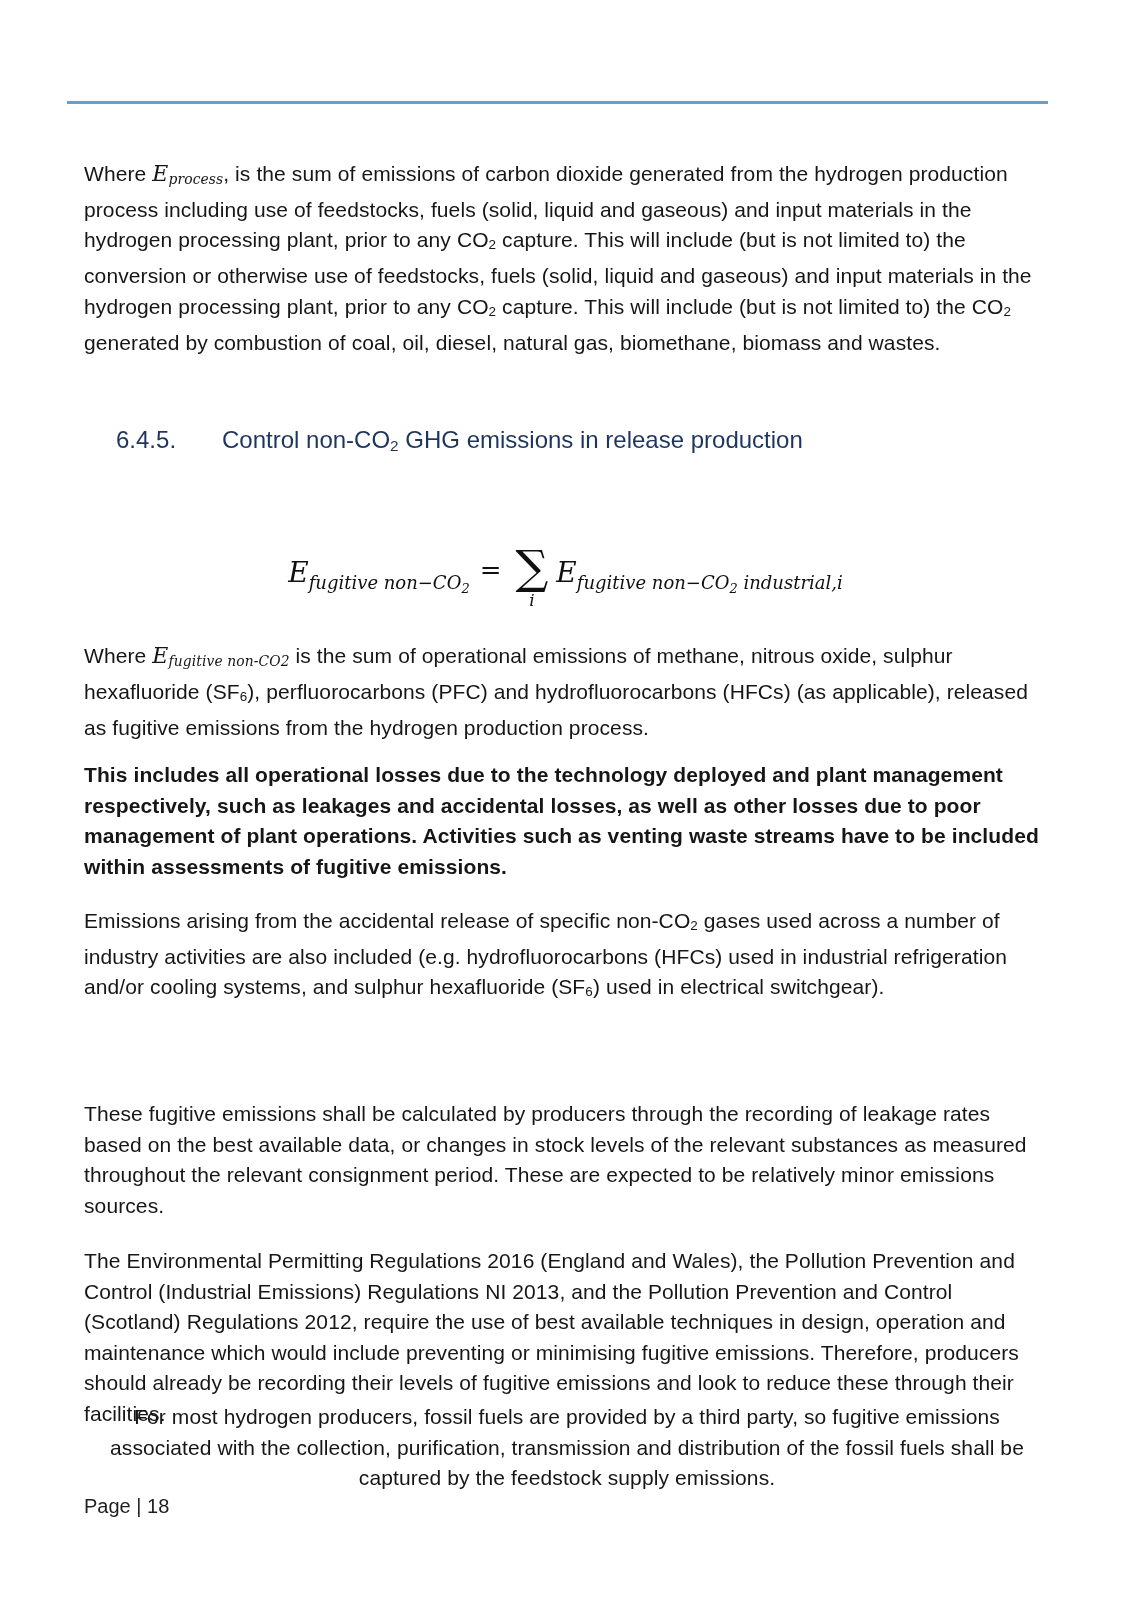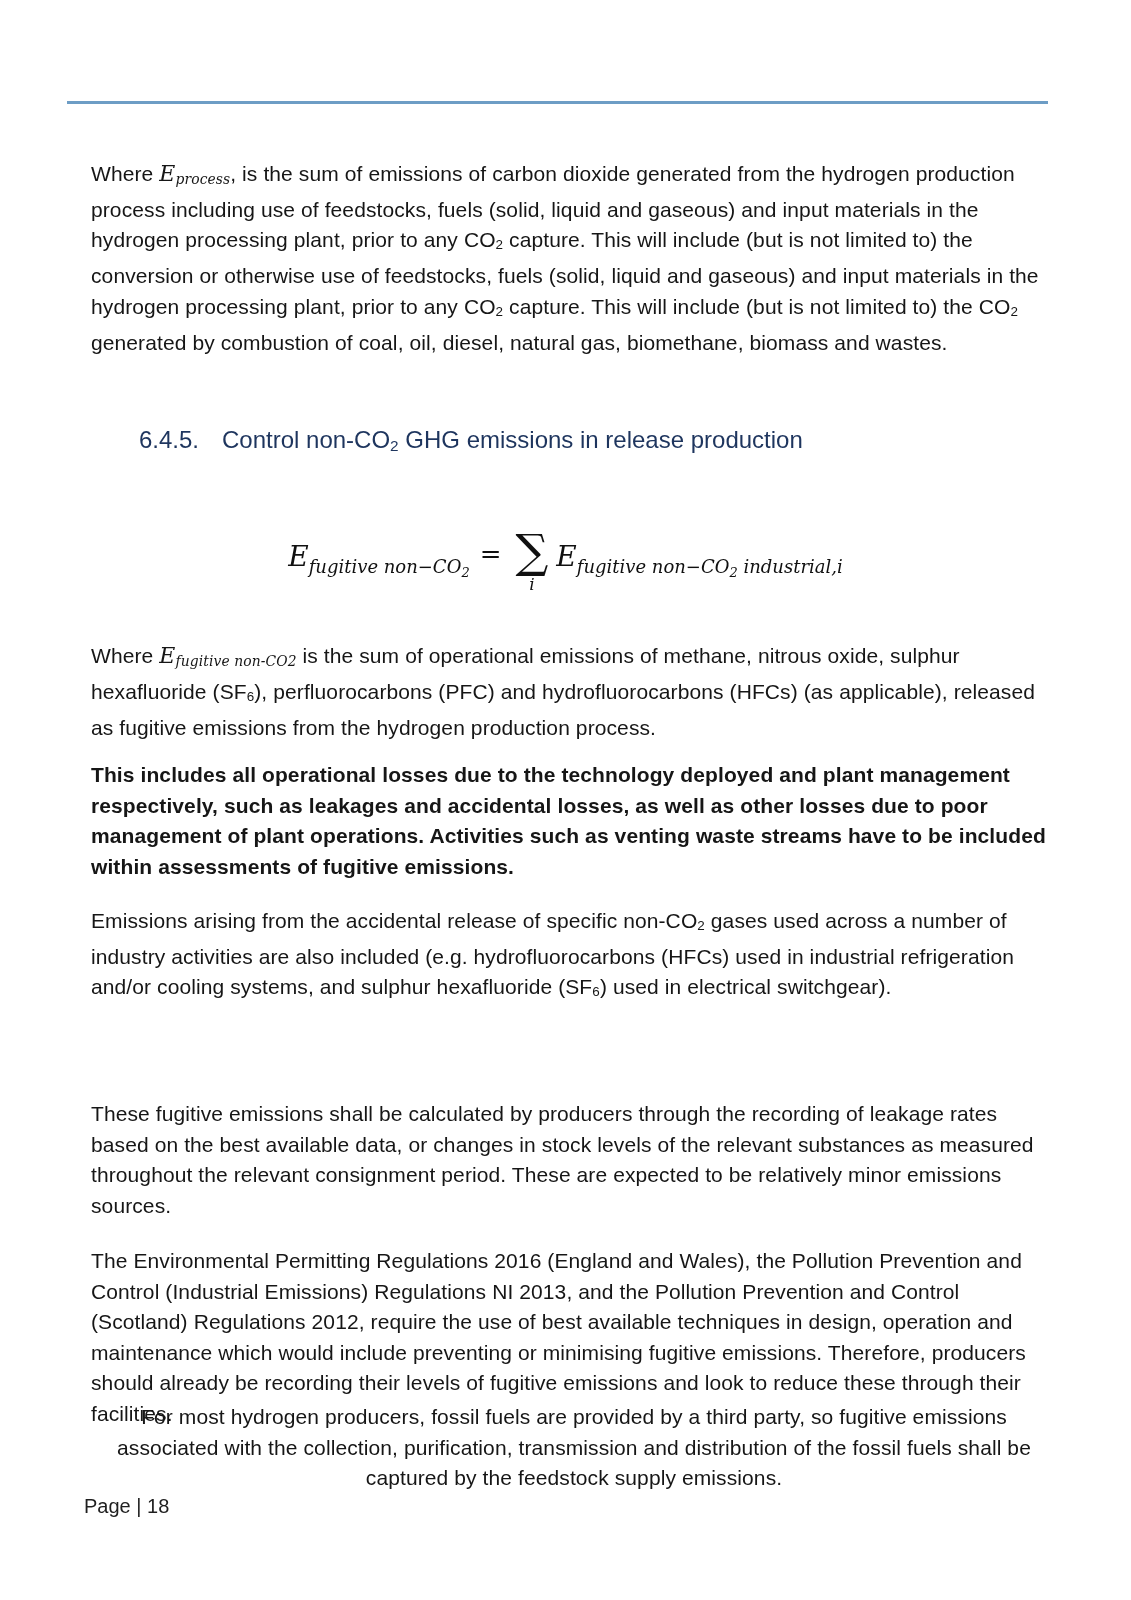--- a/index.html
+++ b/index.html
@@ -20,21 +20,20 @@
     height: 3px;
     background: #6d9dc5;
   }
   .para {
     position: absolute;
     left: 84px;
     width: 966px;
     font-size: 21px;
     line-height: 30.5px;
     letter-spacing: 0.1px;
-    margin-left: 7px;
   }
   .p1 { top: 138px; }
   .p2 { top: 620px; }
   .p3 { top: 739px; font-weight: bold; }
   .p4 { top: 885px; }
   .p5 { top: 1078px; }
   .p6 { top: 1225px; }
   .p7 { top: 1381px; text-align: center; }
 
   .seg-t   { }
@@ -48,27 +47,26 @@
     top: 426px;
     width: 966px;
     font-size: 24px;
     color: #1e355e;
     padding-left: 32px;
     box-sizing: border-box;
   }
   .heading .num {
     display: inline-block;
     width: 106px;
-    text-align: center;
   }
 
   .formula {
     position: absolute;
     left: 0;
-    top: 512px;
+    top: 528px;
     width: 1131px;
     height: 96px;
     display: flex;
     justify-content: center;
     align-items: center;
     font-family: "DejaVu Serif", serif;
     color: #101010;
   }
   .f-term { display: inline-block; white-space: nowrap; }
   .f-base {

